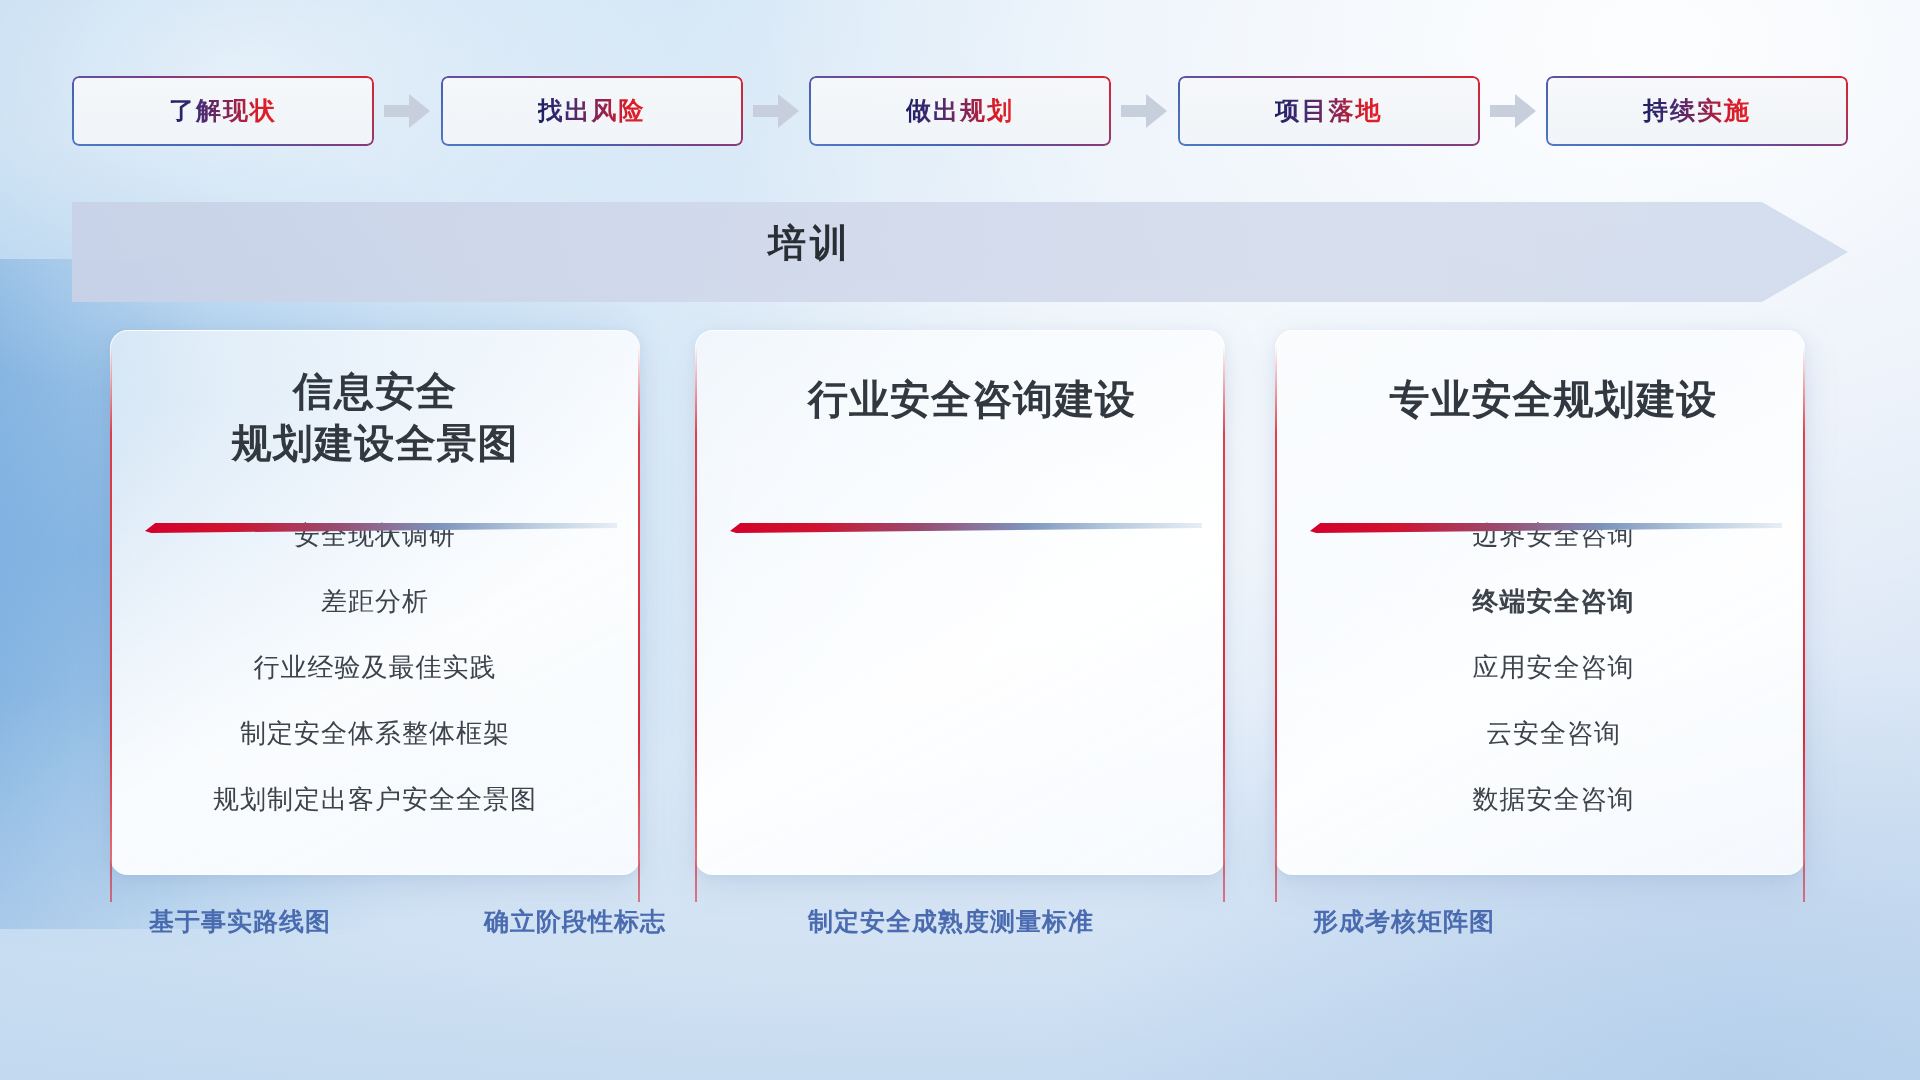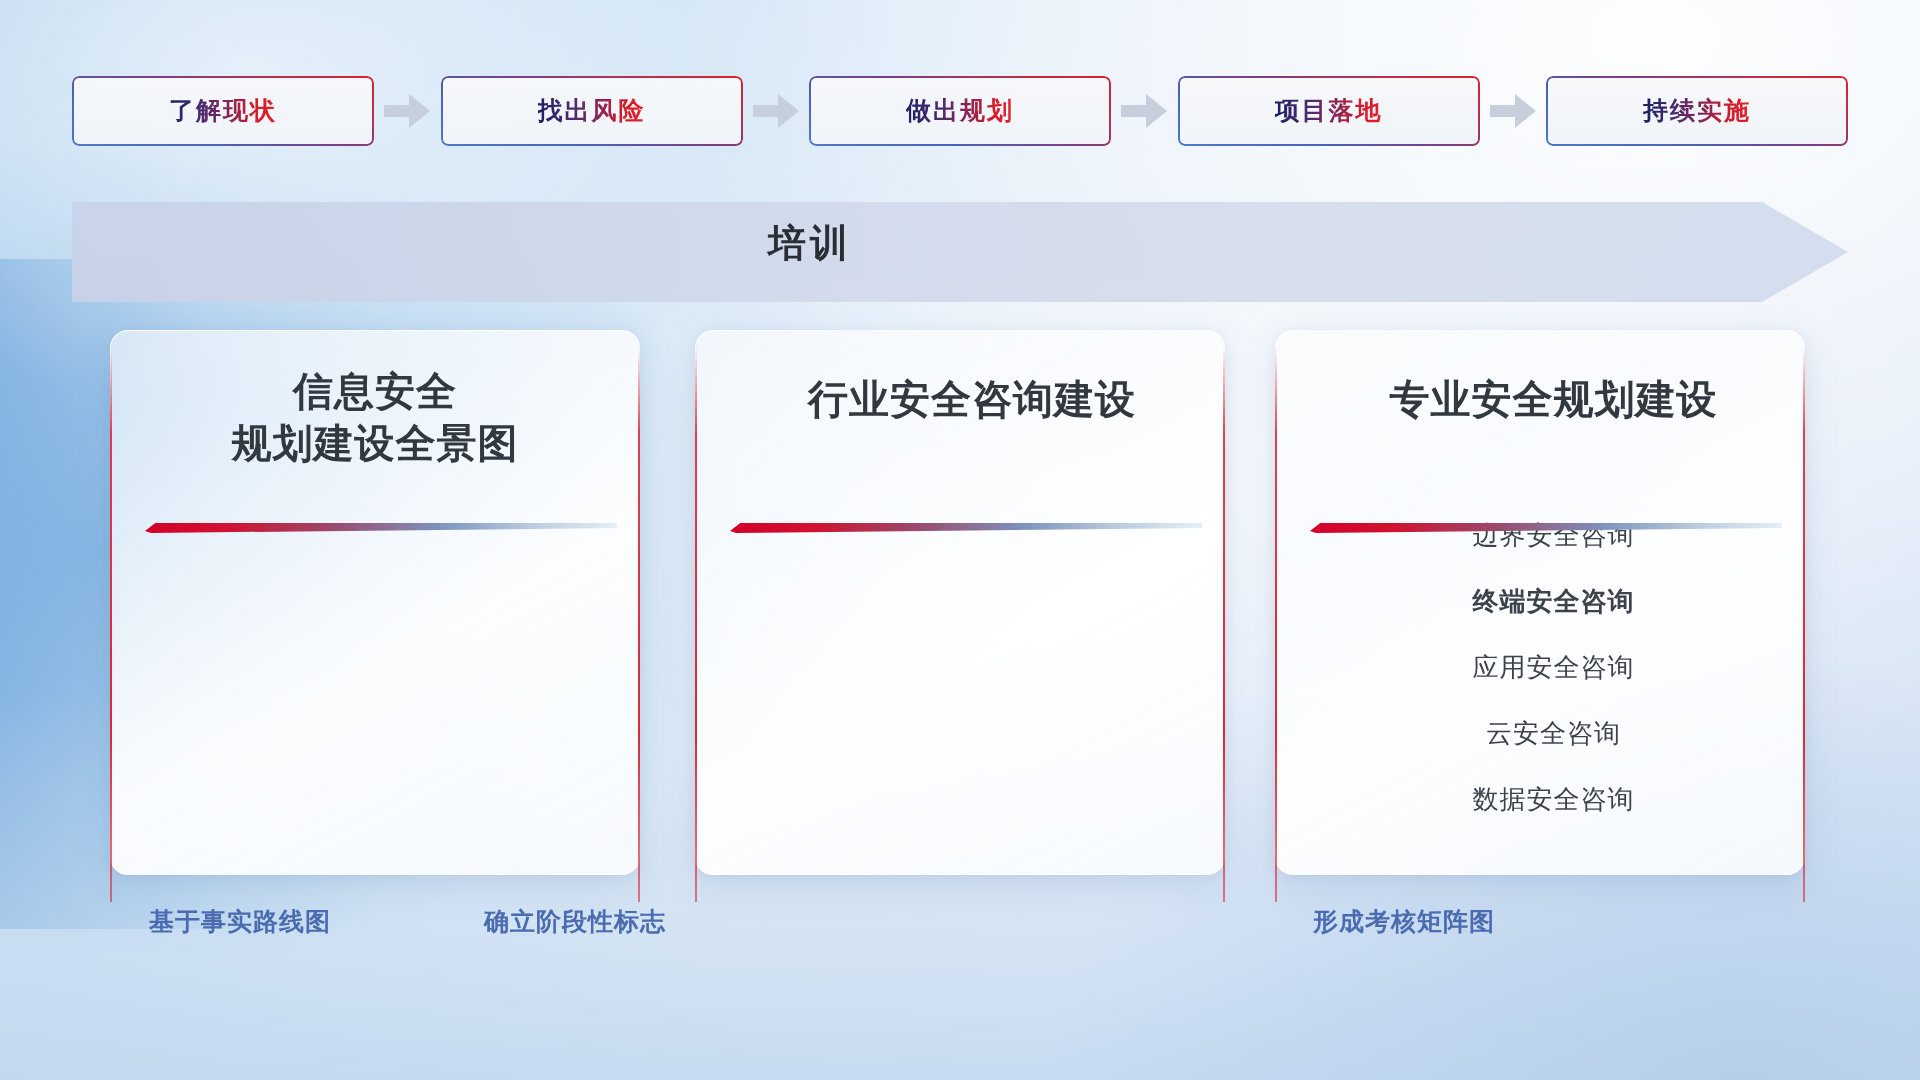--- a/index.html
+++ b/index.html
@@ -262,20 +262,27 @@
             <stop offset="0.18" stop-color="#cf1330"></stop>
             <stop offset="0.40" stop-color="#9a4a6e"></stop>
             <stop offset="0.62" stop-color="#7d92bd"></stop>
             <stop offset="0.82" stop-color="#b9ccdf"></stop>
             <stop offset="1" stop-color="#e8eef5"></stop>
           </linearGradient>
         </defs>
         <path d="M0 10 L10 2 L460 2 L460 7 L6 12 Z" fill="url(#dg1)"></path>
       </svg>
     </div>
+    <ul class="card-list">
+      <li style="margin-bottom:40px;">安全现状调研</li>
+      <li style="margin-bottom:40px;">差距分析</li>
+      <li style="margin-bottom:40px;">行业经验及最佳实践</li>
+      <li style="margin-bottom:40px;">制定安全体系整体框架</li>
+      <li style="margin-bottom:62px;">规划制定出客户安全全景图</li>
+    </ul>
   </div>
 
   <div class="card" style="left:695px;padding-left:24px;">
     <div class="card-title">
       <div>行业安全咨询建设</div>
     </div>
     <div class="divider" style="top:190px;">
       <svg viewBox="0 0 460 14" preserveAspectRatio="none">
         <defs>
           <linearGradient id="dg2" x1="0" y1="0" x2="1" y2="0">
@@ -318,14 +325,15 @@
       <li style="margin-bottom:40px;">云安全咨询</li>
       <li style="margin-bottom:62px;">数据安全咨询</li>
     </ul>
   </div>
 
 </div>
 
 <div id="bottom-labels">
   <div class="blabel" style="left:131px;">基于事实路线图</div>
   <div class="blabel" style="left:466px;">确立阶段性标志</div>
+  <div class="blabel" style="left:790px;">制定安全成熟度测量标准</div>
   <div class="blabel" style="left:1295px;">形成考核矩阵图</div>
 </div>
 
 </body></html>

